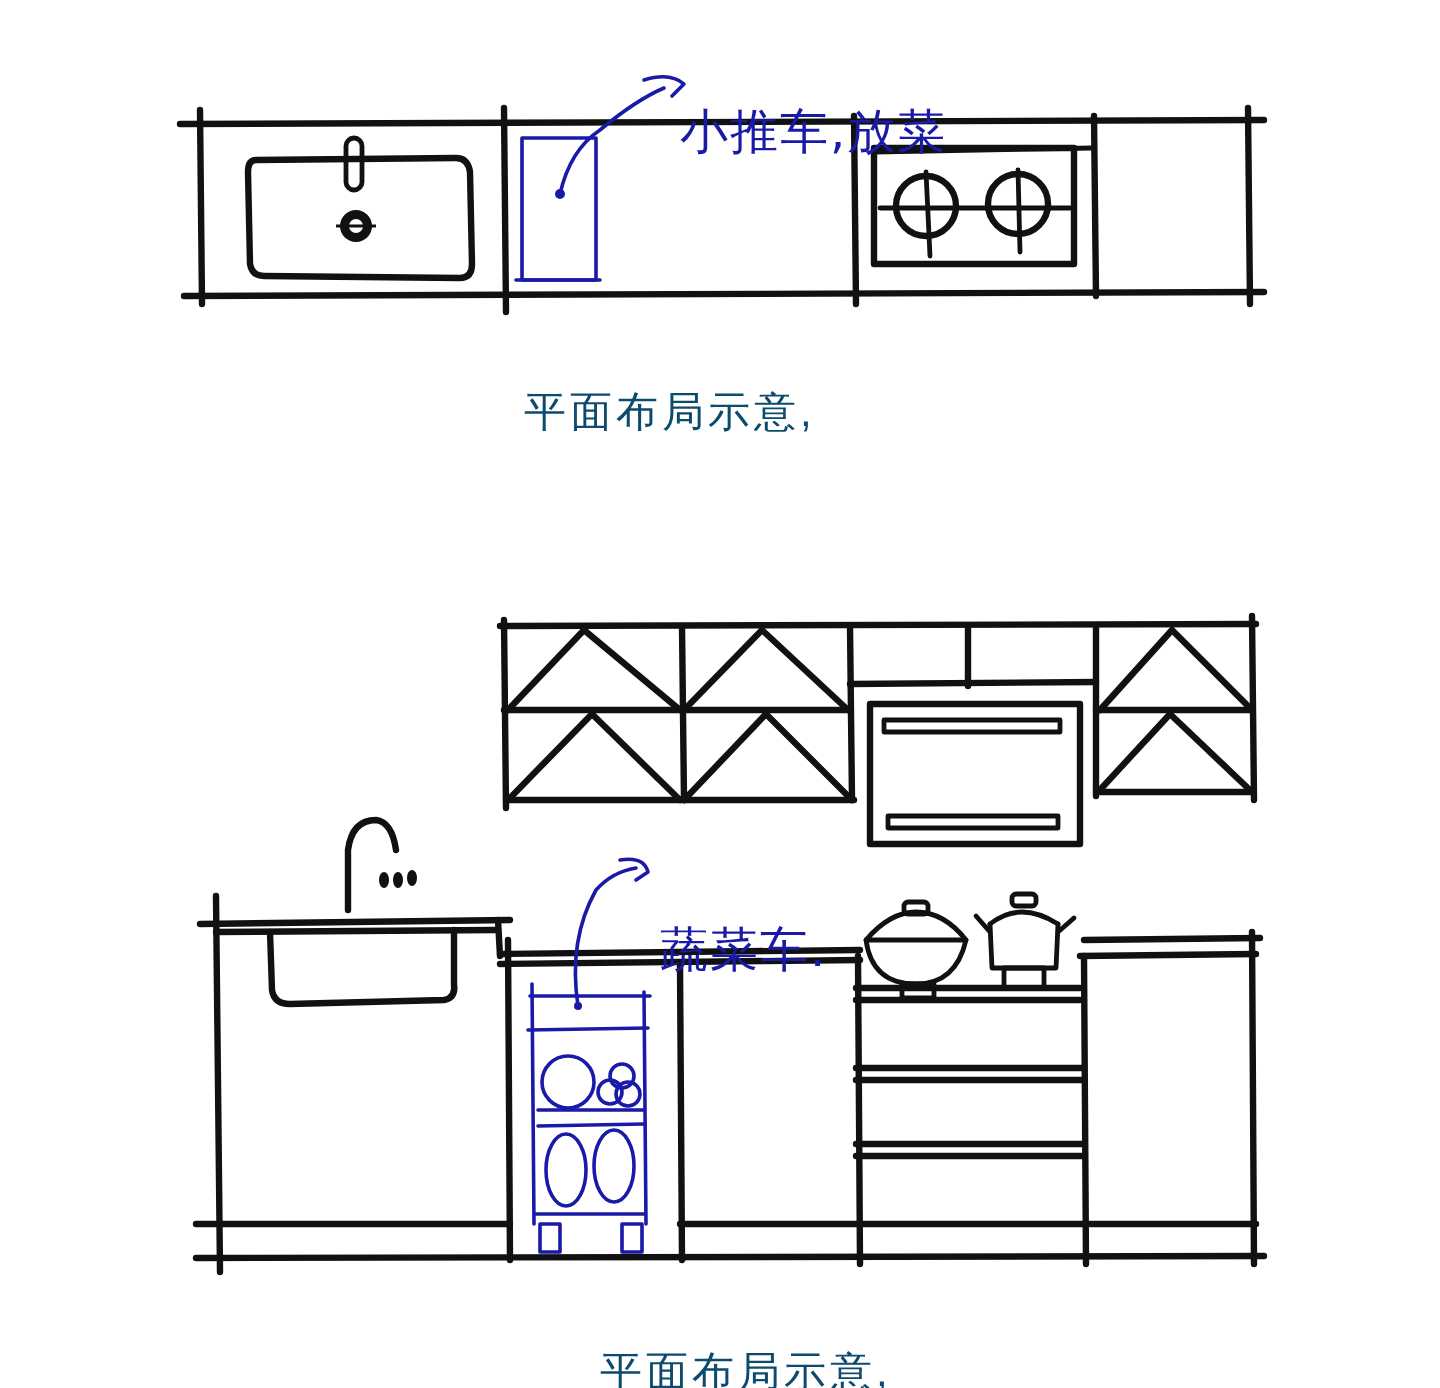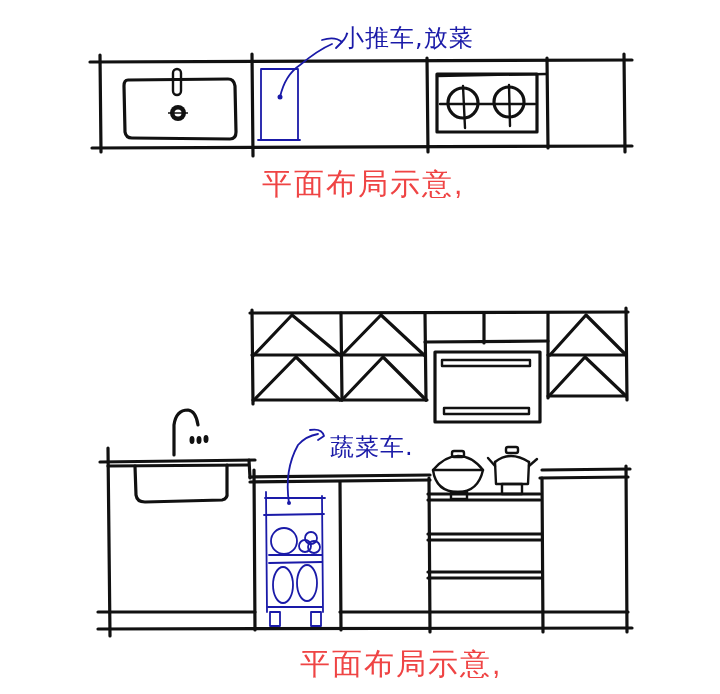--- a/index.html
+++ b/index.html
@@ -1,23 +1,23 @@
 <!DOCTYPE html>
 <html><head>
 <meta charset="utf-8">
 <style>
   html, body { margin: 0; padding: 0; background: #ffffff; }
   body { width: 720px; height: 694px; position: relative; overflow: hidden; font-family: "DejaVu Sans", sans-serif; }
   svg { position: absolute; left: 0; top: 0; }
   .ink { stroke: #111; stroke-width: 3.2; fill: none; stroke-linecap: round; stroke-linejoin: round; }
   .ink-thin { stroke: #111; stroke-width: 2.4; fill: none; stroke-linecap: round; stroke-linejoin: round; }
   .blue { stroke: #1a1aa8; stroke-width: 1.8; fill: none; stroke-linecap: round; stroke-linejoin: round; }
-  .label { position: absolute; white-space: nowrap; }
+  .label { position: absolute; white-space: nowrap; margin-top: 28px; }
   .note { color: #1a1aa8; font-size: 24px; font-family: "DejaVu Sans", sans-serif; letter-spacing: 1px; }
-  .title { color: #ef4444; font-size: 30px; font-family: Liberation Sans, sans-serif; letter-spacing: 2px; }
+  .title { color: #0c4a6e; font-size: 21px; font-family: Liberation Sans, sans-serif; letter-spacing: 2px; }
 </style>
 </head>
 <body>
 
 <svg width="720" height="694" viewBox="0 0 720 694">
 
   <g>
     <line class="ink" x1="90" y1="62" x2="632" y2="60"></line>
     <line class="ink" x1="92" y1="148" x2="632" y2="146"></line>
     <line class="ink" x1="100" y1="55" x2="101" y2="152"></line>

